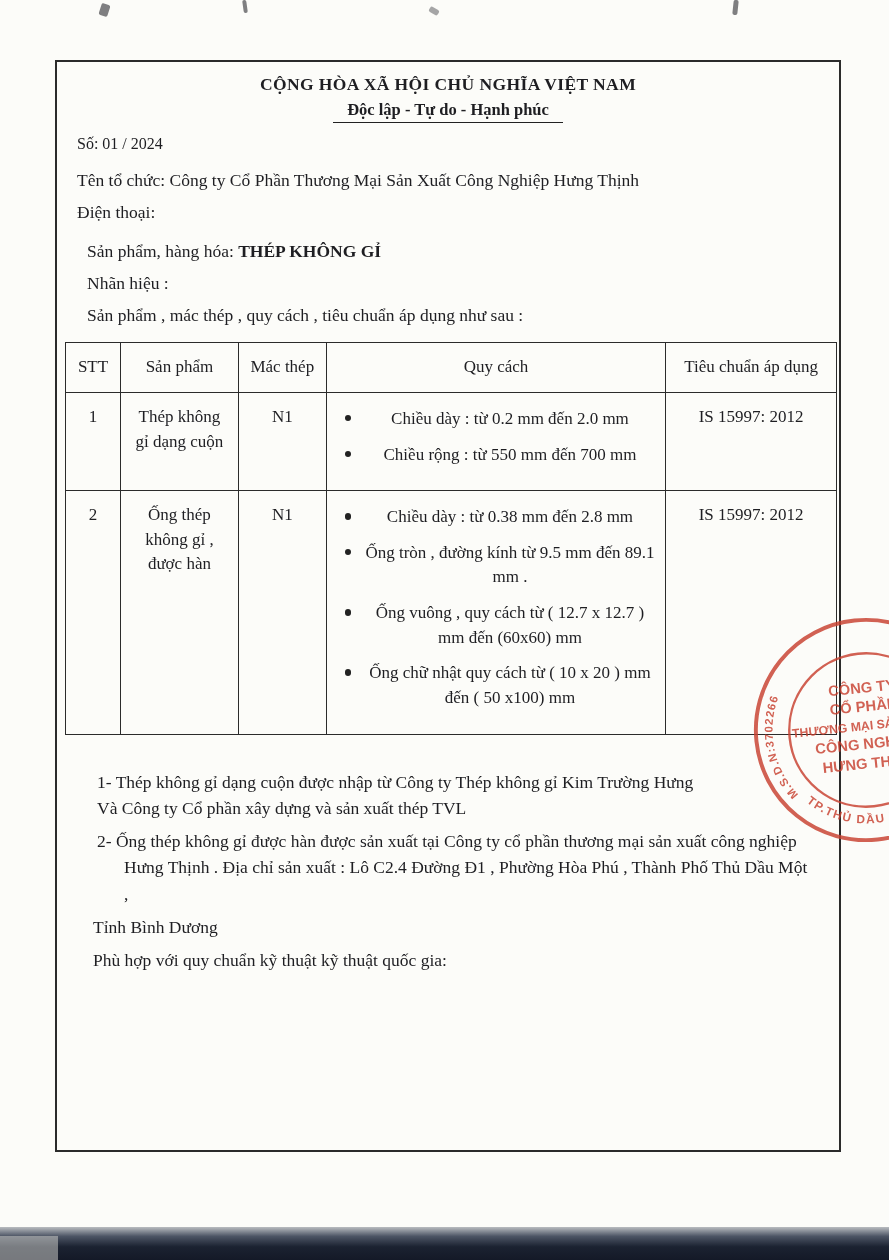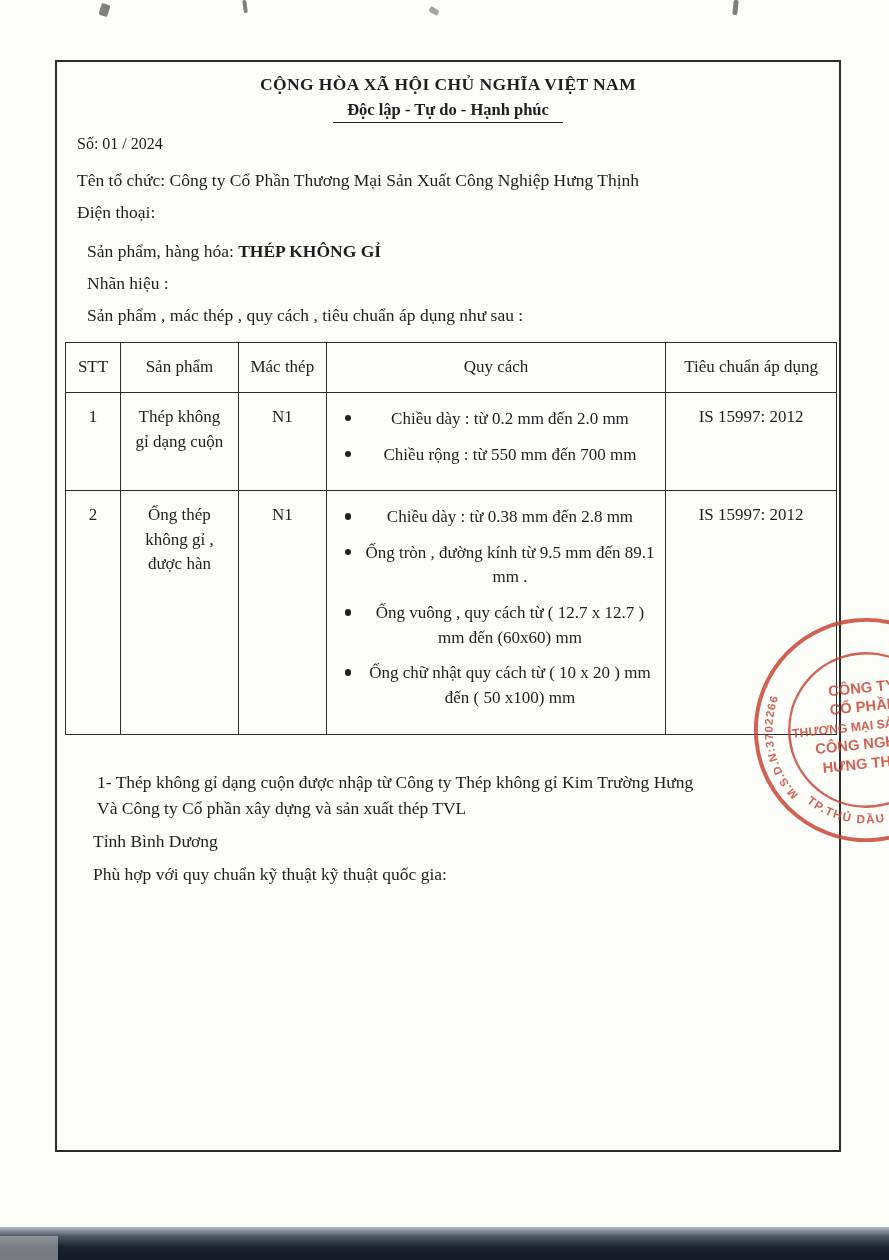--- a/index.html
+++ b/index.html
@@ -133,20 +133,21 @@
           <td class="c-tc">IS 15997: 2012</td>
         </tr>
       </tbody>
     </table>
 
     <div class="notes">
       <div class="note">
         <div>1- Thép không gỉ dạng cuộn được nhập từ Công ty Thép không gỉ Kim Trường Hưng</div>
         <div>Và Công ty Cổ phần xây dựng và sản xuất thép TVL</div>
       </div>
+      <div class="note hanging">2- Ống thép không gỉ được hàn được sản xuất tại Công ty cổ phần thương mại sản xuất công nghiệp Hưng Thịnh . Địa chỉ sản xuất : Lô C2.4 Đường Đ1 , Phường Hòa Phú , Thành Phố Thủ Dầu Một ,</div>
       <div class="note small-indent">Tỉnh Bình Dương</div>
       <div class="note small-indent">Phù hợp với quy chuẩn kỹ thuật kỹ thuật quốc gia:</div>
     </div>
 
   </div>
 
   <svg class="stamp" viewBox="0 0 240 240" width="236" height="236">
     <circle cx="120" cy="120" r="112" fill="none" stroke="#c8402f" stroke-width="4"></circle>
     <circle cx="120" cy="120" r="78" fill="none" stroke="#c8402f" stroke-width="2.5"></circle>
     <path id="stamp-arc-left" d="M 52.8 187.2 A 95 95 0 0 1 52.8 52.8" fill="none"></path>

